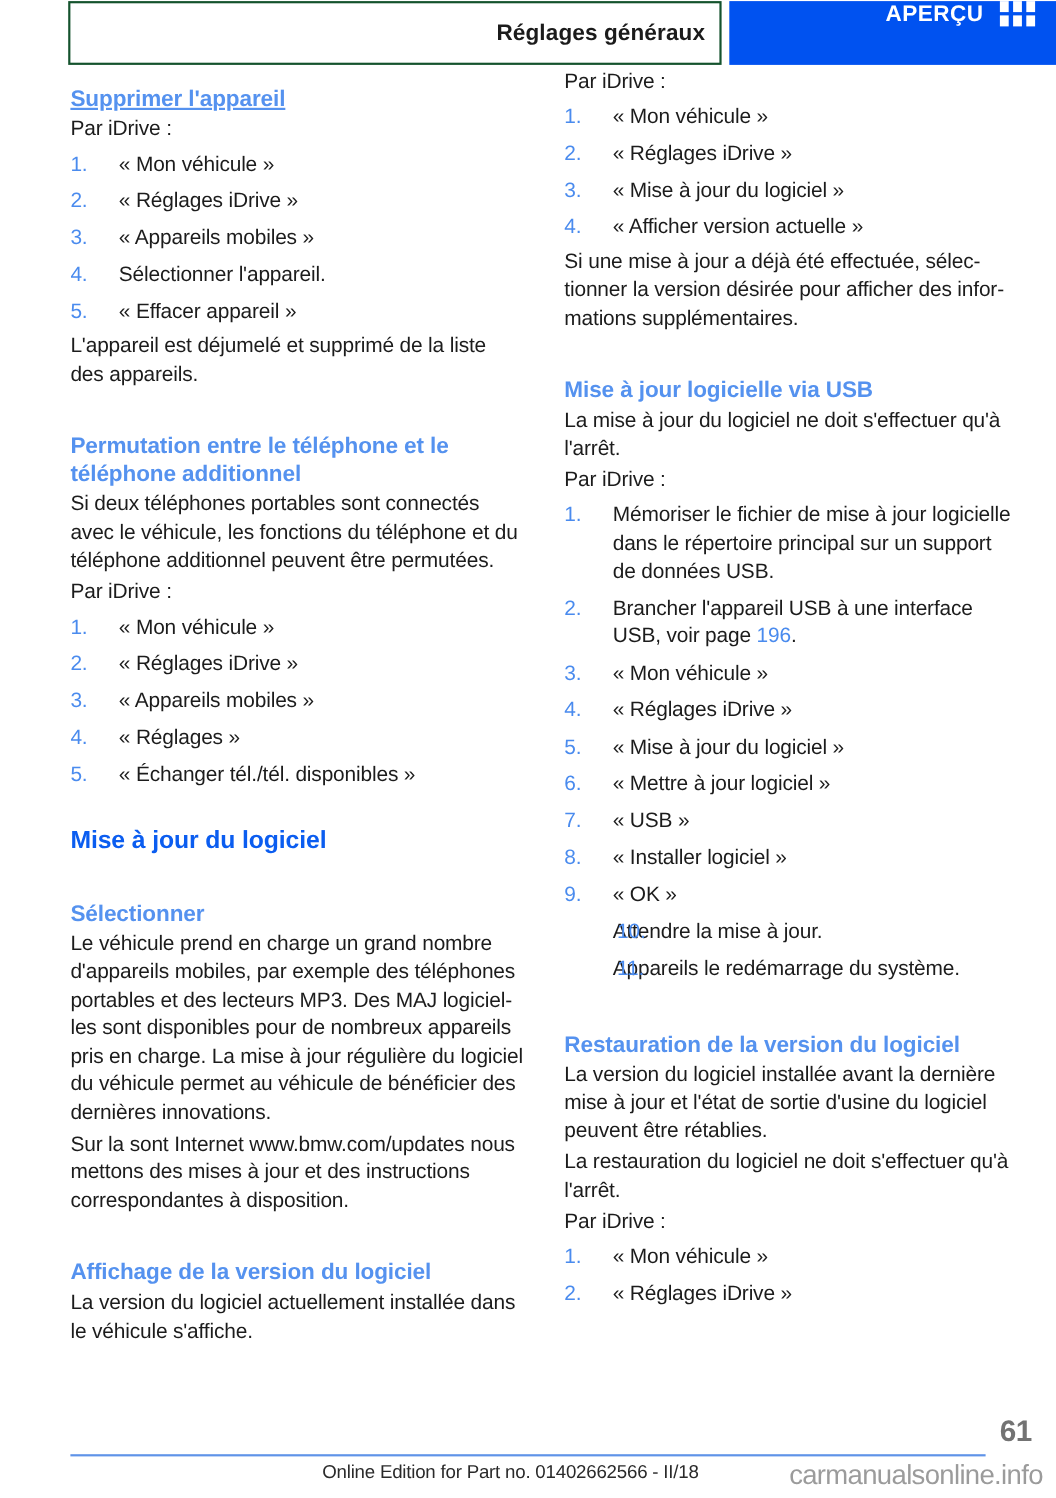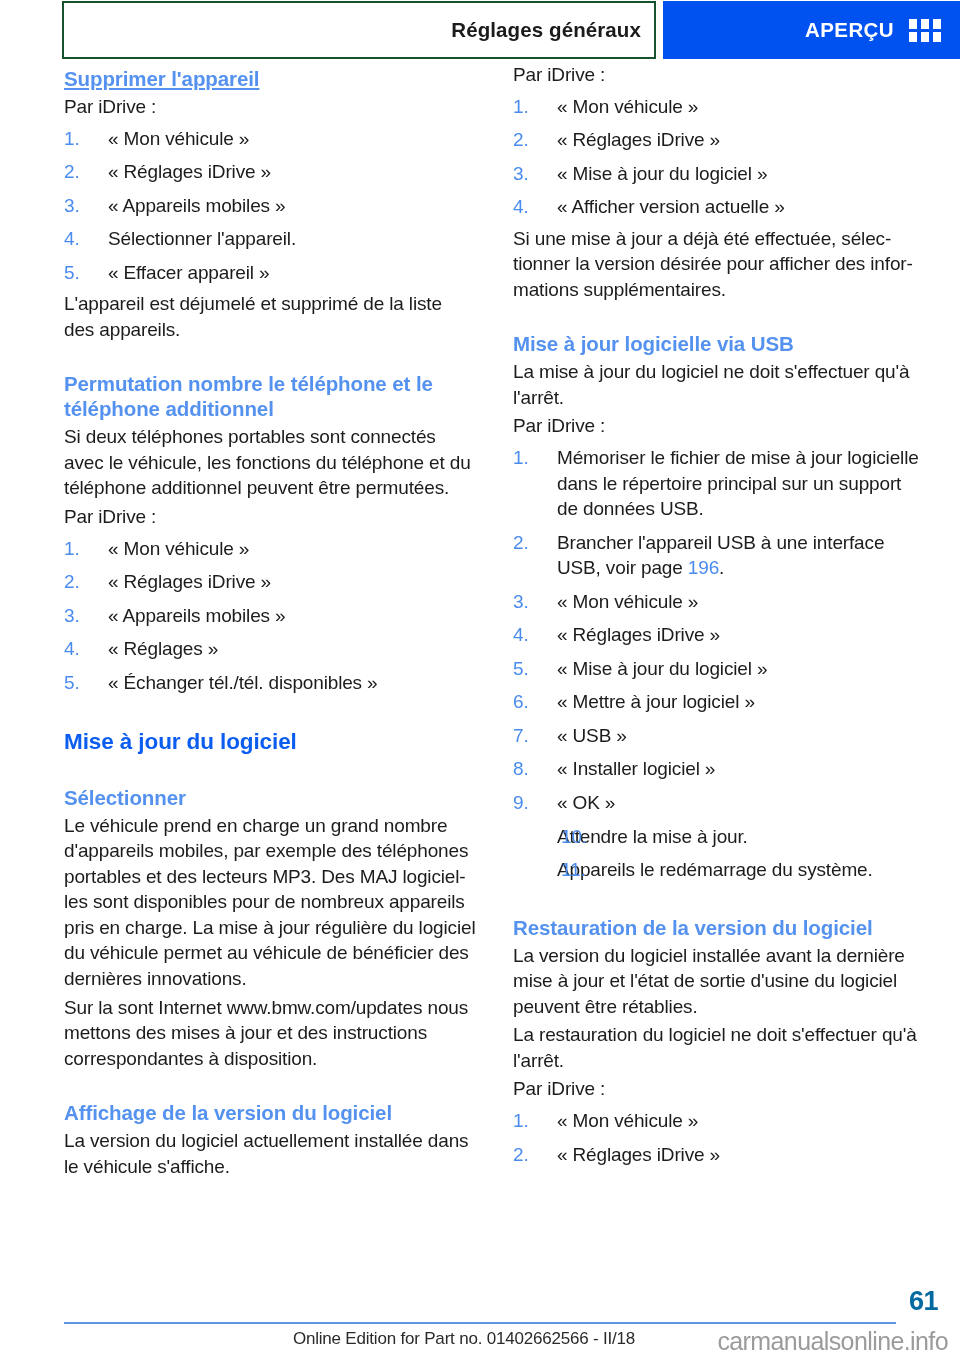--- a/index.html
+++ b/index.html
@@ -46,21 +46,20 @@
     white-space: nowrap;
   }
   .header-banner {
     position: absolute;
     left: 663px;
     top: 1px;
     width: 297px;
     height: 58px;
     background: #0052f0;
     display: flex;
-    align-items: center;
     justify-content: flex-end;
     padding-right: 19px;
     box-sizing: border-box;
   }
   .header-banner-label {
     font-size: 20.5px;
     font-weight: bold;
     color: #ffffff;
     letter-spacing: 0.4px;
     white-space: nowrap;
@@ -98,21 +97,21 @@
     font-weight: bold;
     color: #0b5df0;
     margin: 0 0 3px 0;
     line-height: 1.22;
     letter-spacing: -0.1px;
   }
   h2.sub-title {
     font-size: 20.5px;
     font-weight: bold;
     color: #5592ef;
-    margin: 4px 0 3px 0;
+    margin: 15px 0 3px 0;
     line-height: 1.22;
     letter-spacing: -0.1px;
   }
   h2.sub-title.linked {
     text-decoration: underline;
     text-decoration-thickness: 1.5px;
     text-underline-offset: 2px;
   }
   .spacer-before-h1 { height: 27px; }
   .spacer-before-h2 { height: 22px; }
@@ -167,21 +166,21 @@
     width: 832px;
     height: 2px;
     background: #5f93e8;
   }
   .page-number {
     position: absolute;
     right: 22px;
     top: 9px;
     font-size: 27px;
     font-weight: bold;
-    color: #0369a1;
+    color: #737373;
     letter-spacing: -0.5px;
   }
   .footer-note {
     position: absolute;
     left: 0;
     top: 52px;
     width: 928px;
     text-align: center;
     font-size: 17px;
     color: #2a2a2a;
@@ -228,21 +227,21 @@
     <ol class="steps">
       <li><span class="num">1.</span><span>« Mon véhicule »</span></li>
       <li><span class="num">2.</span><span>« Réglages iDrive »</span></li>
       <li><span class="num">3.</span><span>« Appareils mobiles »</span></li>
       <li><span class="num">4.</span><span>Sélectionner l'appareil.</span></li>
       <li><span class="num">5.</span><span>« Effacer appareil »</span></li>
     </ol>
     <p class="para">L'appareil est déjumelé et supprimé de la liste des appareils.</p>
 
     <div class="spacer-before-h2"></div>
-    <h2 class="sub-title">Permutation nombre le téléphone et le téléphone additionnel</h2>
+    <h2 class="sub-title">Permutation entre le téléphone et le téléphone additionnel</h2>
     <p class="para">Si deux téléphones portables sont connectés avec le véhicule, les fonctions du téléphone et du téléphone additionnel peuvent être permutées.</p>
     <p class="para">Par iDrive :</p>
     <ol class="steps">
       <li><span class="num">1.</span><span>« Mon véhicule »</span></li>
       <li><span class="num">2.</span><span>« Réglages iDrive »</span></li>
       <li><span class="num">3.</span><span>« Appareils mobiles »</span></li>
       <li><span class="num">4.</span><span>« Réglages »</span></li>
       <li><span class="num">5.</span><span>« Échanger tél./tél. disponibles »</span></li>
     </ol>
 

